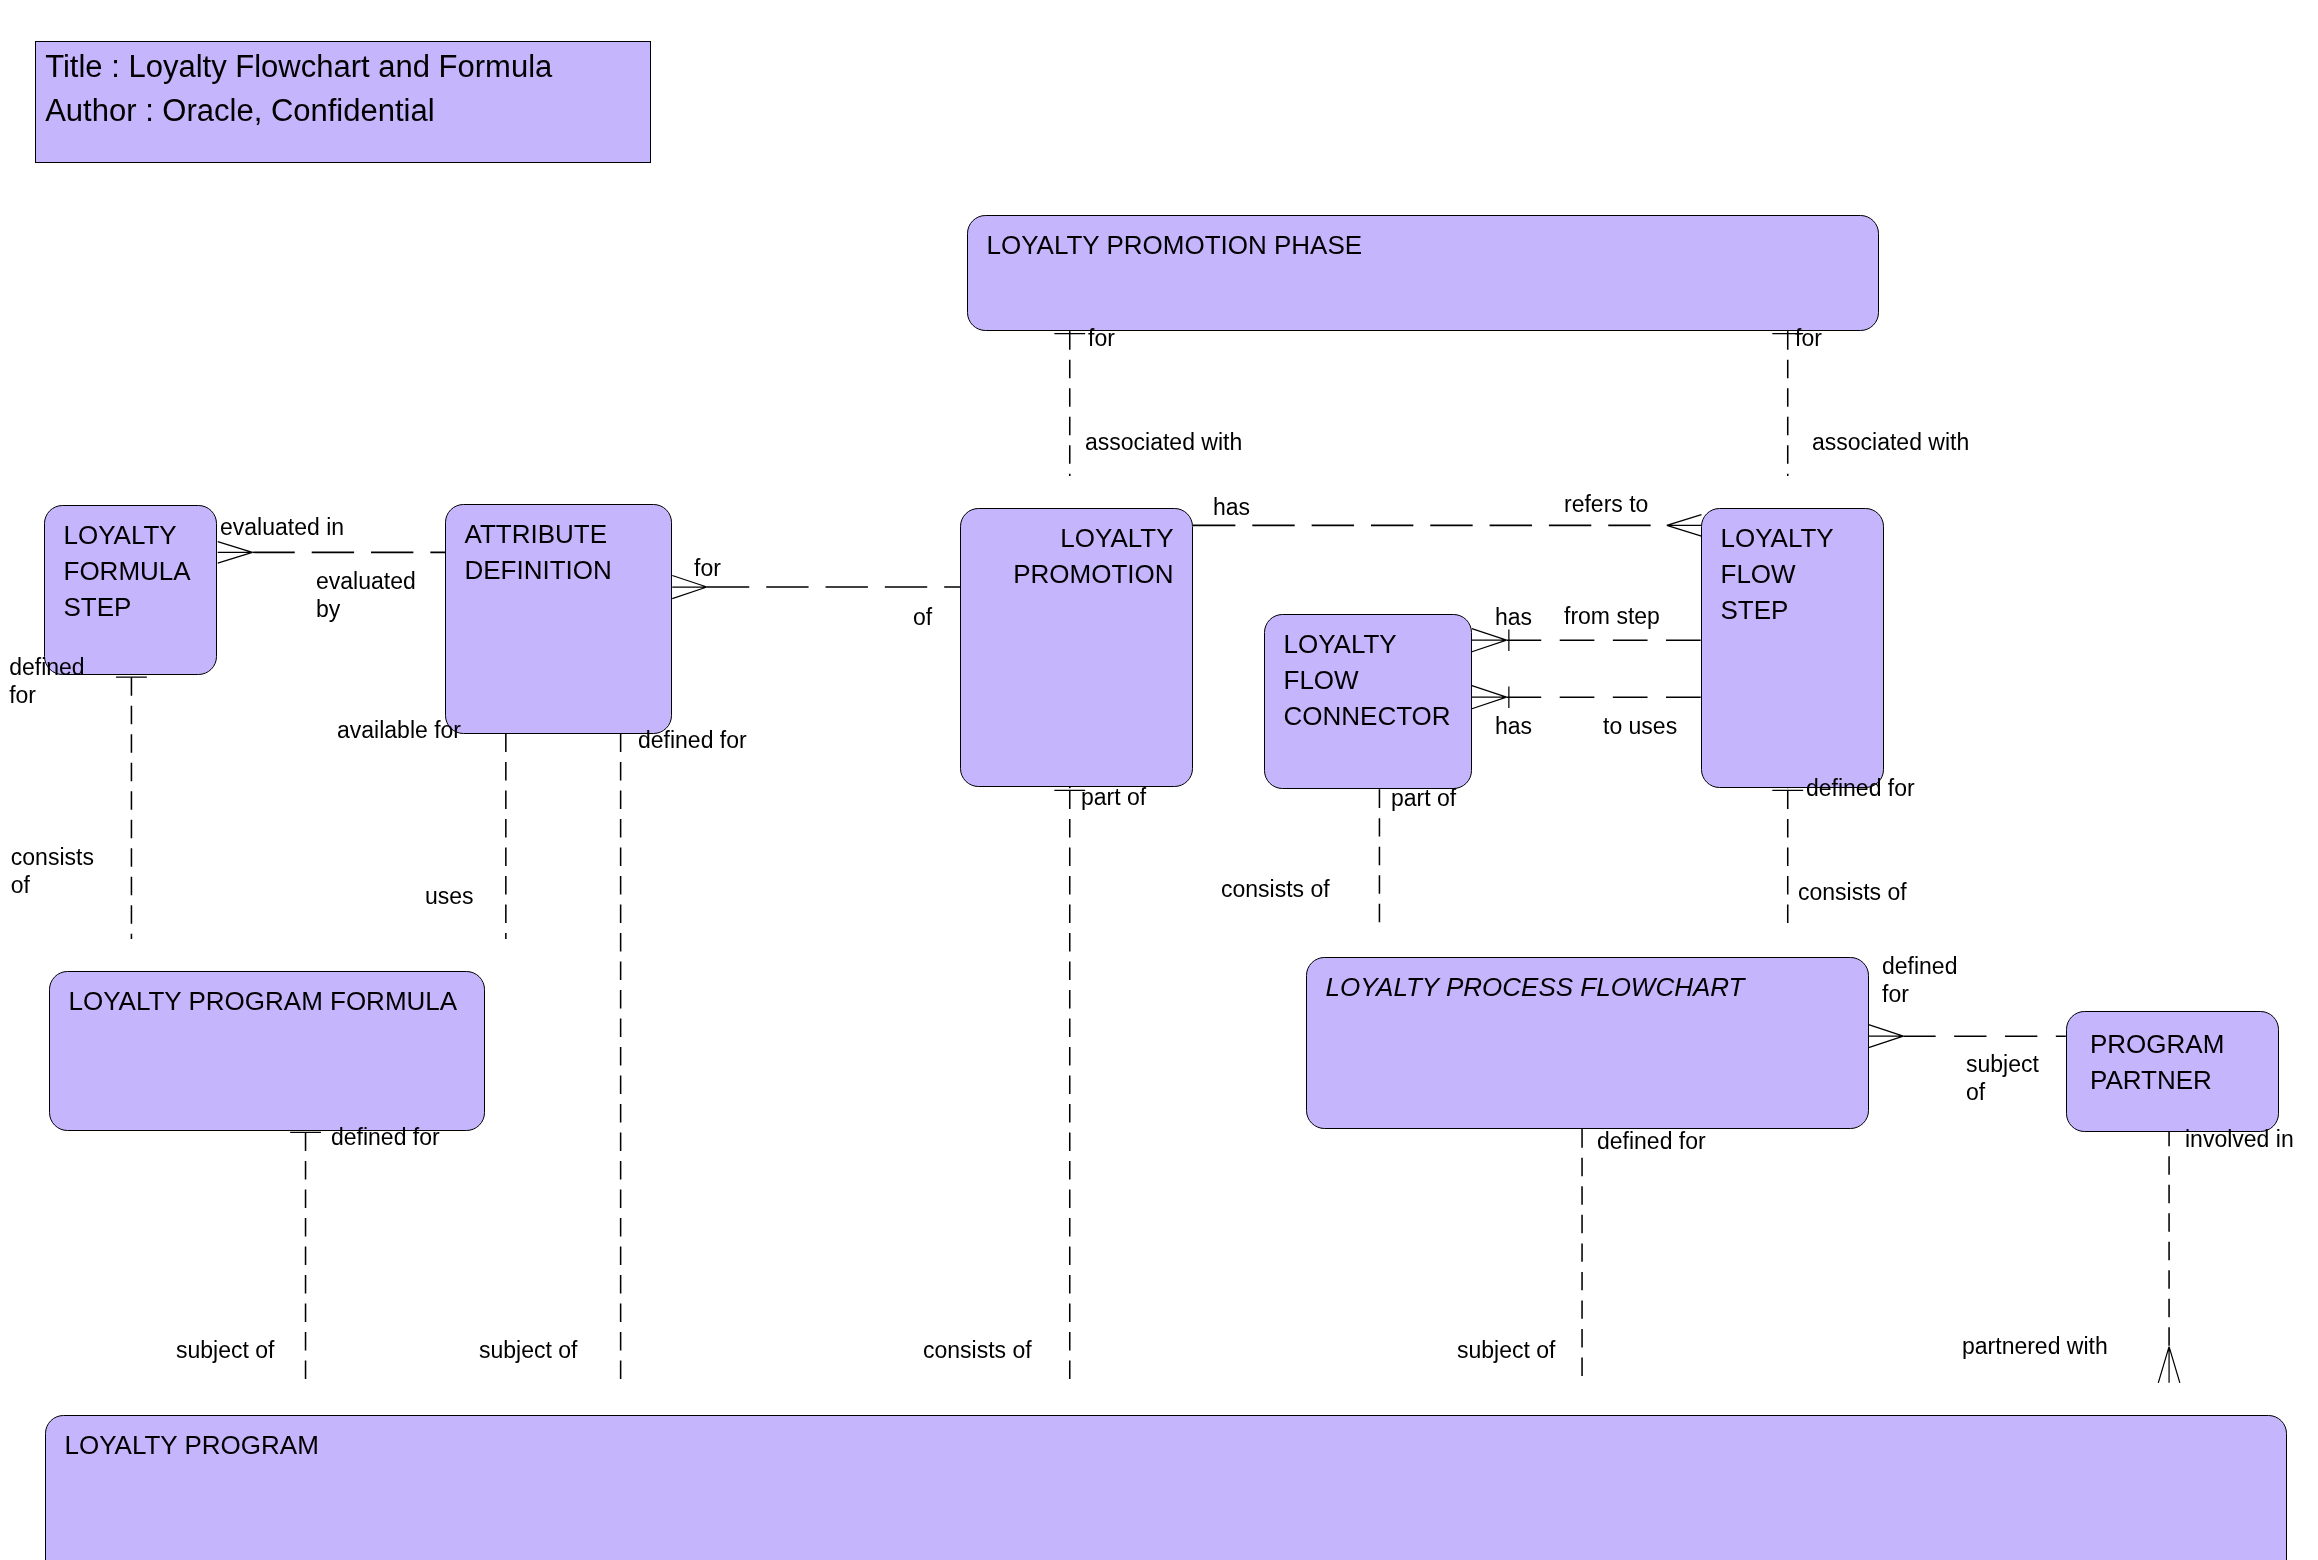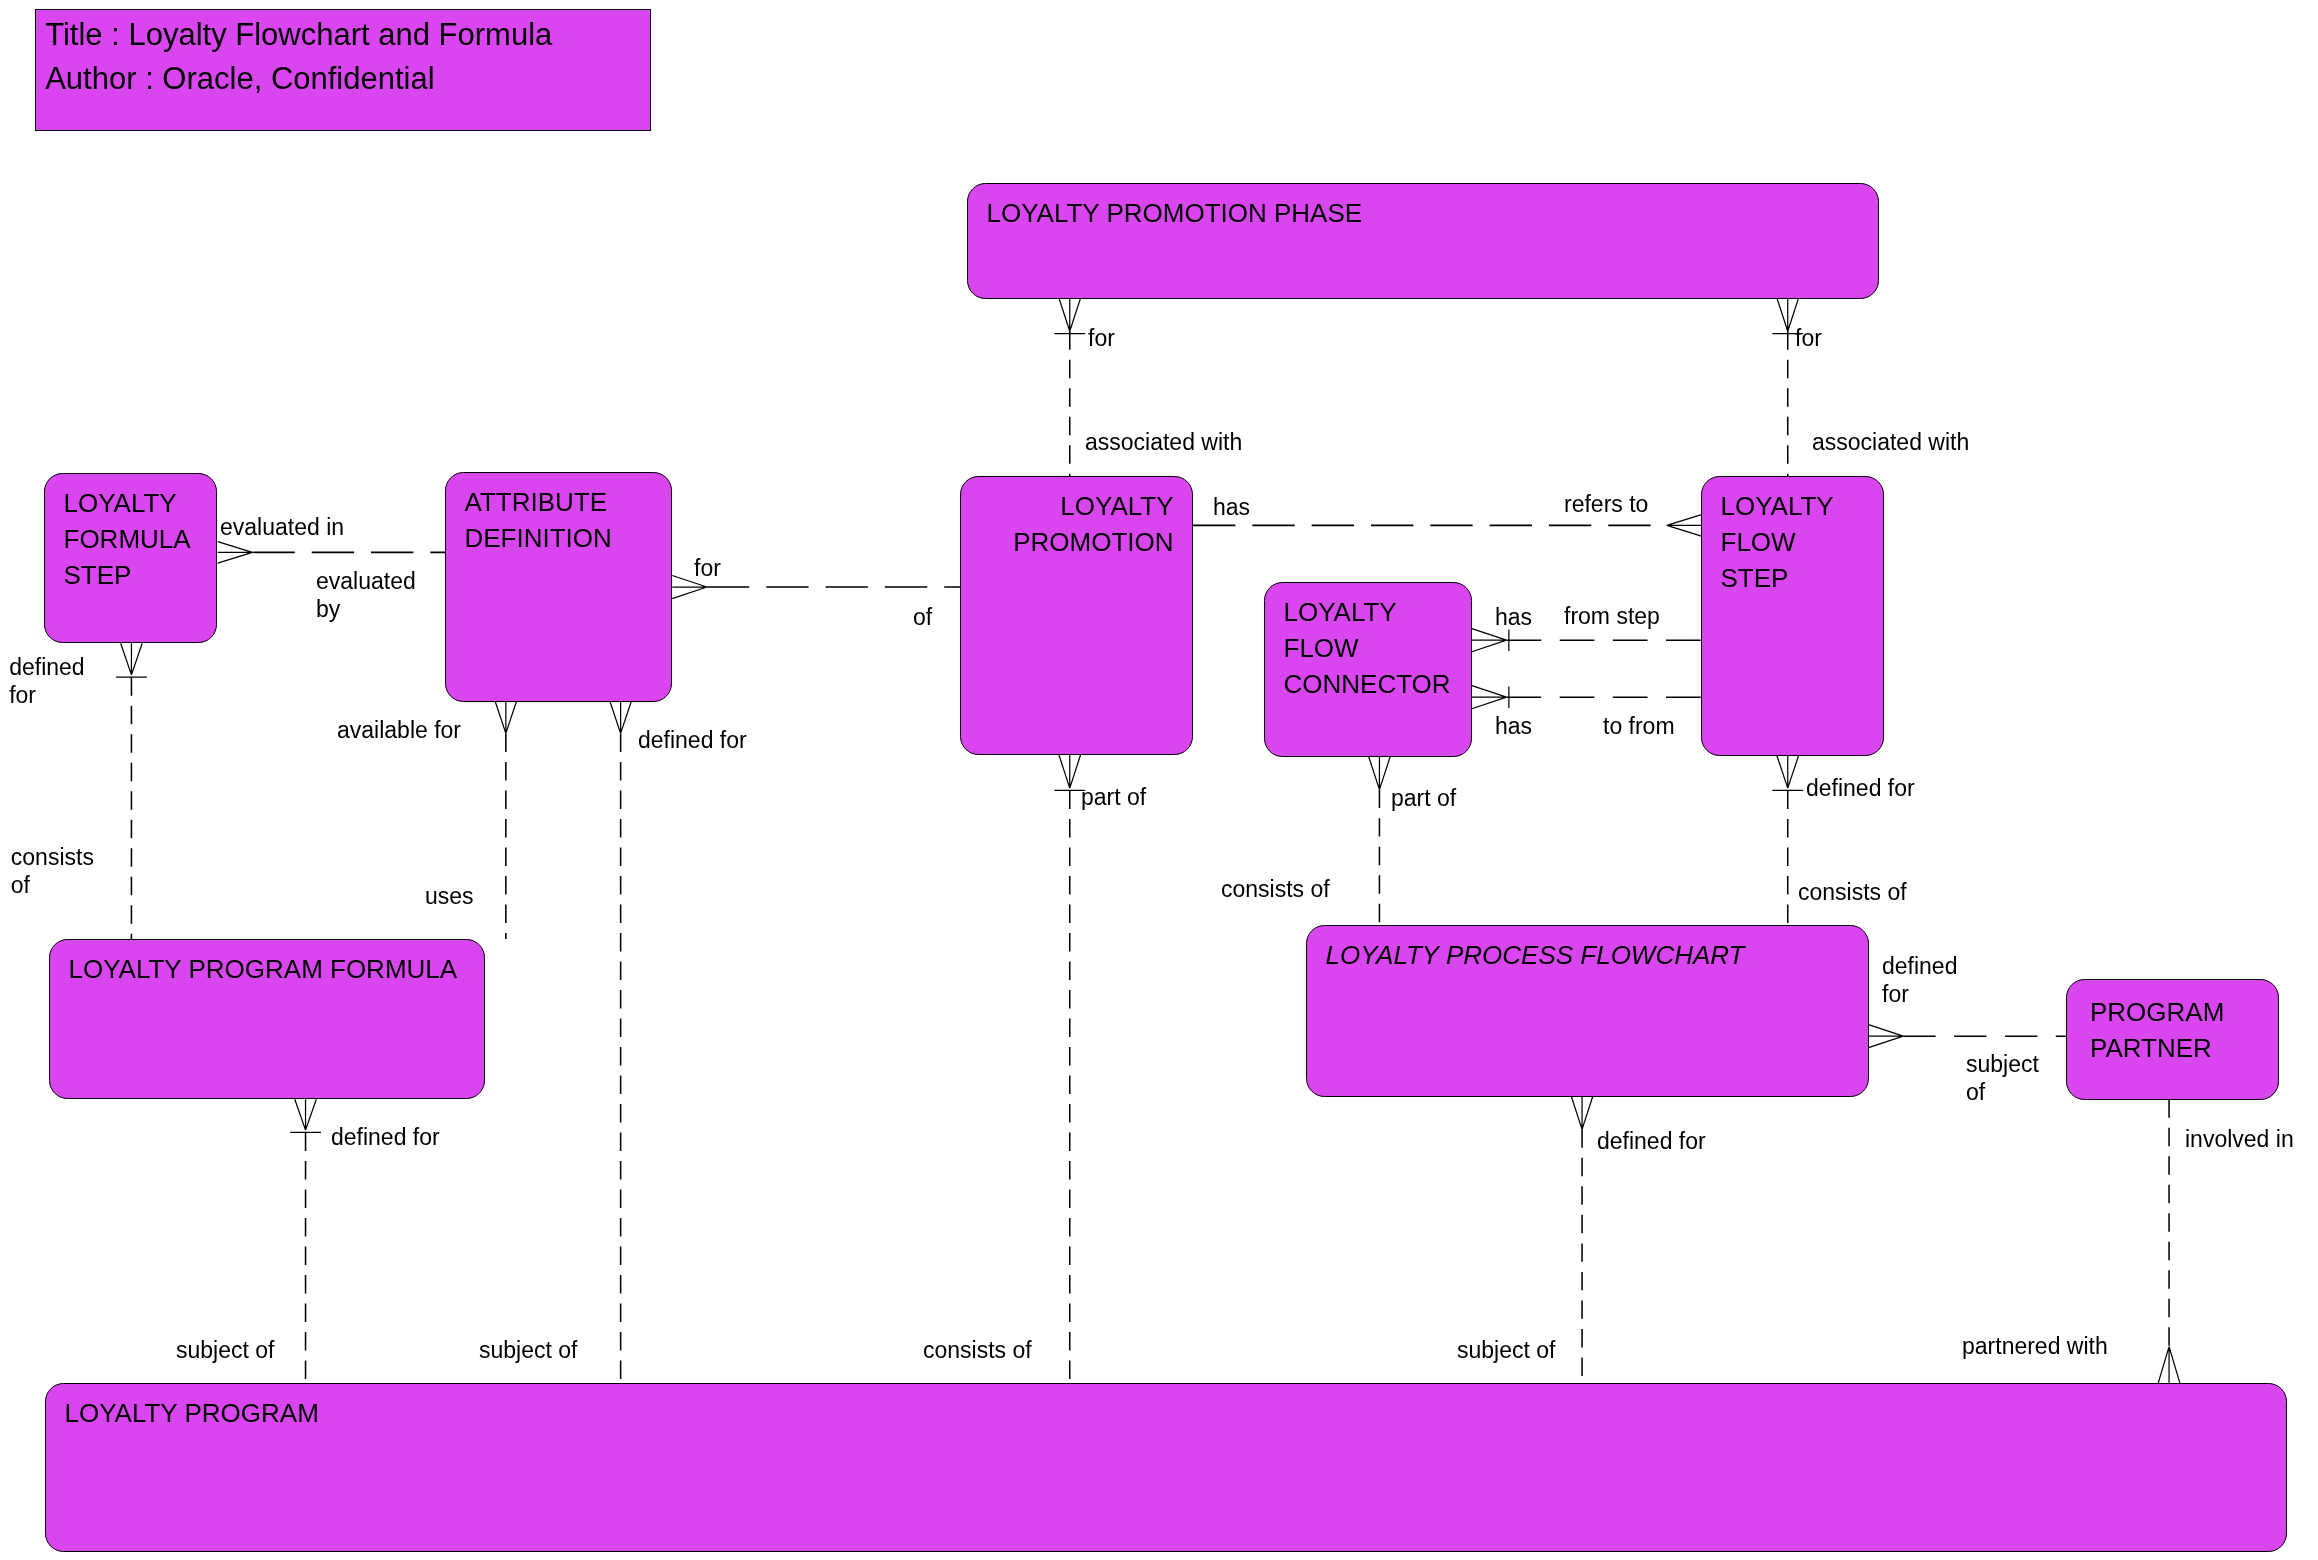--- a/index.html
+++ b/index.html
@@ -9,22 +9,22 @@
   }
   .wires{position:absolute;left:0;top:0;width:2319px;height:1560px;}
   .wires path{stroke:#000;fill:none;}
   .wires .line{stroke-width:2;}
   .wires .glyph{stroke-width:1.6;}
   .dashV{stroke-dasharray:24 13;}
   .dashH{stroke-dasharray:55 22;}
   .dashH2{stroke-dasharray:45 24;}
   .dashH3{stroke-dasharray:42 24;}
   .box{
-    position:absolute;border:1.5px solid #000;border-radius:18.5px;background:#d946ef;
-    box-sizing:border-box;padding:10.8px 18.5px;font-size:26px;line-height:36px;
+    position:absolute;border:1.5px solid #000;border-radius:18.5px;background:#c4b5fd;
+    box-sizing:border-box;padding:10.8px 18.5px;font-size:26px;line-height:36px;margin-top:32px;
   }
   .title-box{border-radius:0;padding:3.1px 9.2px;font-size:31px;line-height:44px;}
   .rlabel{
     position:absolute;font-size:23px;line-height:28px;white-space:pre-line;
   }
 </style>
 </head>
 <body>
 
 <div class="canvas">
@@ -143,21 +143,21 @@
   <div class="rlabel" style="left:220px;top:513px;">evaluated in</div>
   <div class="rlabel" style="left:316px;top:567px;">evaluated
 by</div>
   <div class="rlabel" style="left:694px;top:554px;">for</div>
   <div class="rlabel" style="left:913px;top:603px;">of</div>
   <div class="rlabel" style="left:1213px;top:493px;">has</div>
   <div class="rlabel" style="left:1564px;top:490px;">refers to</div>
   <div class="rlabel" style="left:1495px;top:603px;">has</div>
   <div class="rlabel" style="left:1564px;top:602px;">from step</div>
   <div class="rlabel" style="left:1495px;top:712px;">has</div>
-  <div class="rlabel" style="left:1603px;top:712px;">to from</div>
+  <div class="rlabel" style="left:1603px;top:712px;">to uses</div>
   <div class="rlabel" style="left:9.2px;top:653px;">defined
 for</div>
   <div class="rlabel" style="left:10.8px;top:843px;">consists
 of</div>
   <div class="rlabel" style="left:337px;top:716px;">available for</div>
   <div class="rlabel" style="left:425px;top:882px;text-align:right;">uses</div>
   <div class="rlabel" style="left:638px;top:726px;">defined for</div>
   <div class="rlabel" style="left:479px;top:1336px;">subject of</div>
   <div class="rlabel" style="left:1081px;top:783px;">part of</div>
   <div class="rlabel" style="left:923px;top:1336px;">consists of</div>

